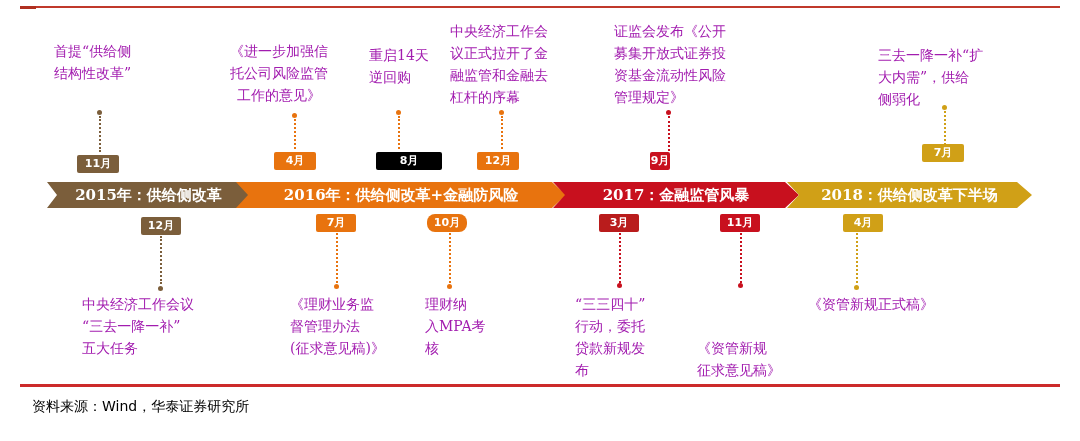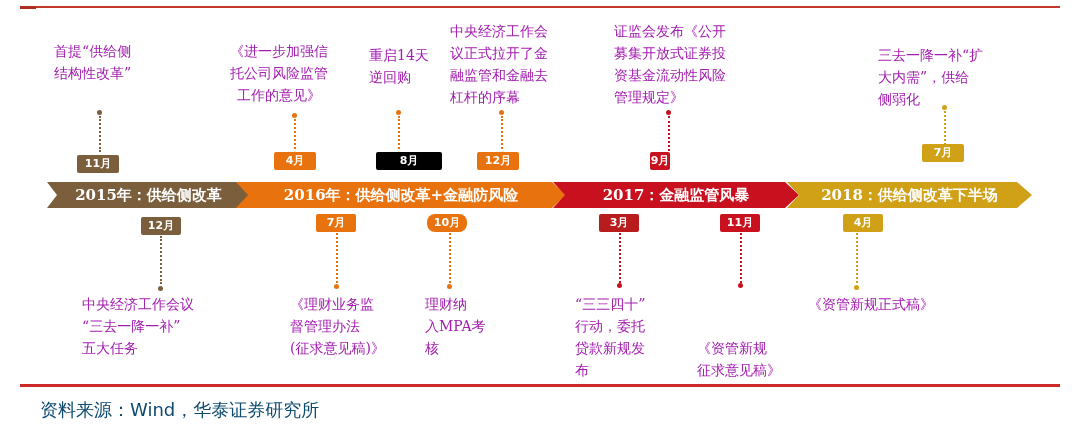--- a/index.html
+++ b/index.html
@@ -1,21 +1,21 @@
 <!DOCTYPE html>
 <html><head>
 <meta charset="utf-8">
 <style>
   html, body { margin:0; padding:0; background:#ffffff; }
   body { width:1080px; height:441px; position:relative; overflow:hidden;
          font-family:"DejaVu Serif", "Liberation Serif", serif; color:#222; }
   .topline { position:absolute; left:20px; top:6px; width:1040px; height:2px; background:#c0392b; }
   .topline-cap { position:absolute; left:20px; top:6px; width:16px; height:3px; background:#b03020; }
   .bottomline { position:absolute; left:20px; top:384px; width:1040px; height:3px; background:#cc2a2a; }
-  .source { position:absolute; left:40px; top:398px; font-size:18px; color:#0c4a6e;
+  .source { position:absolute; left:32px; top:398px; font-size:14px; color:#000000;
             font-family:"DejaVu Sans", "Liberation Sans", sans-serif; }
   .band { position:absolute; top:182px; height:26px; color:#fff; font-weight:bold;
           font-size:15px; line-height:26px; text-align:center; }
   .band svg { position:absolute; left:0; top:0; }
   .band span { position:relative; z-index:1; display:block; }
   .tag { position:absolute; height:18px; border-radius:2px; color:#fff; font-weight:bold;
          font-size:11px; line-height:18px; text-align:center;
          font-family:"DejaVu Sans", "Liberation Sans", sans-serif; }
   .stem { position:absolute; width:0; border-left:2px dotted; }
   .dot { position:absolute; width:5px; height:5px; border-radius:50%; }

